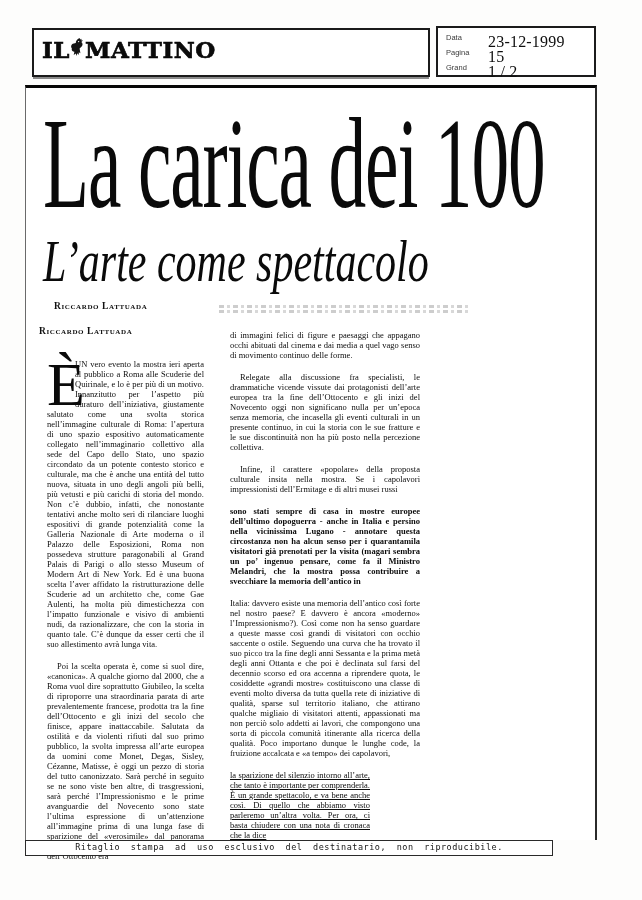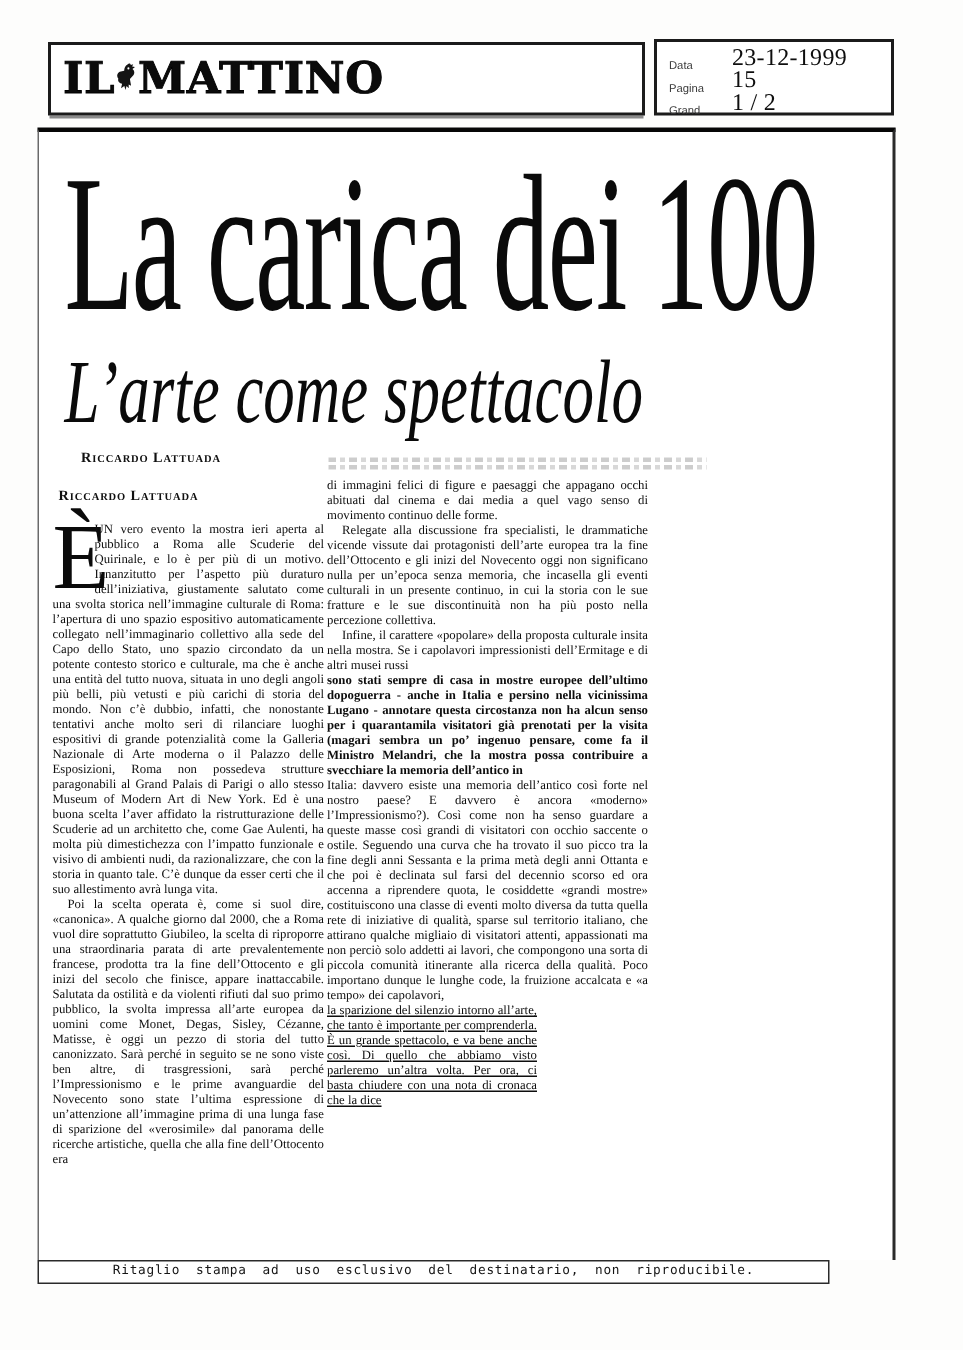--- a/index.html
+++ b/index.html
@@ -3,27 +3,27 @@
 <meta charset="utf-8">
 <style>
   html,body{margin:0;padding:0;background:#ffffff;}
   #page{position:relative;width:642px;height:900px;background:#fdfdfc;overflow:hidden;
         font-family:"Liberation Serif", serif;color:#111;}
 
   
   .masthead-box{position:absolute;left:32px;top:28px;width:394px;height:45px;
     border:2px solid #1b1b1b;background:#fff;box-shadow:0 3px 0 -1px #8a8a8a;}
   .masthead{position:absolute;left:8px;top:8px;display:flex;align-items:center;
-    font-family:"DejaVu Serif", serif;font-weight:bold;font-size:29px;letter-spacing:0.5px;
+    font-family:"DejaVu Serif", serif;font-weight:bold;font-size:23px;letter-spacing:0.5px;
     -webkit-text-stroke:0.6px #000;color:#0b0b0b;line-height:1;}
   .rooster{margin:0 1px;display:inline-block;}
 
   .info-box{position:absolute;left:436px;top:26px;width:160px;height:51px;
     border:2px solid #1b1b1b;background:#fff;box-sizing:border-box;padding:5px 8px 0 8px;}
-  .info-row{display:flex;height:15px;align-items:flex-end;}
+  .info-row{display:flex;height:15px;align-items:flex-start;}
   .info-label{width:42px;font-family:"Liberation Sans", sans-serif;font-size:7.5px;color:#3a3a3a;}
   .info-value{font-family:Liberation Serif, serif;font-size:16px;color:#0e0e0e;letter-spacing:0.2px;}
 
   
   .content-box{position:absolute;left:25px;top:85px;width:572px;height:755px;background:#fff;
     border-top:3px solid #060606;border-left:1px solid #6a6a6a;border-right:2px solid #2a2a2a;box-sizing:border-box;}
 
   .headline{position:absolute;left:43px;top:98px;font-family:"Liberation Serif", serif;
     font-size:130px;line-height:1;white-space:nowrap;transform:scaleX(0.58);
     transform-origin:left top;letter-spacing:-2px;color:#0a0a0a;}
@@ -36,21 +36,21 @@
     font-size:9.5px;letter-spacing:0.6px;color:#101010;}
   .byline-1{left:54px;top:301px;}
   .byline-2{left:39px;top:326px;}
 
   .ghost-strip{position:absolute;left:219px;top:303px;width:252px;height:13px;opacity:0.5;filter:blur(0.3px);}
   .ghost-strip .gl{height:3px;margin-top:2px;
     background:repeating-linear-gradient(90deg,#9d9d9d 0 5px,transparent 5px 8px,#b3b3b3 8px 11px,transparent 11px 14px);}
 
   
   .col{position:absolute;font-size:8.5px;line-height:10px;text-align:justify;color:#0d0d0d;}
-  .col p{margin:0;}
+  .col p{margin:12px;}
   .col-1{left:35px;top:347px;width:181px;}
   .col-2{left:218px;top:318px;width:214px;}
   .indent{text-indent:10px;}
   .gap-before{margin-top:9px !important;}
   .inset{margin-left:27px;font-weight:bold;}
   .narrow{width:140px;text-decoration:underline;}
 
   .dropcap{float:left;width:28px;height:50px;font-size:62px;line-height:50px;
     font-family:"Liberation Serif", serif;color:#0a0a0a;text-align:left;}
 

